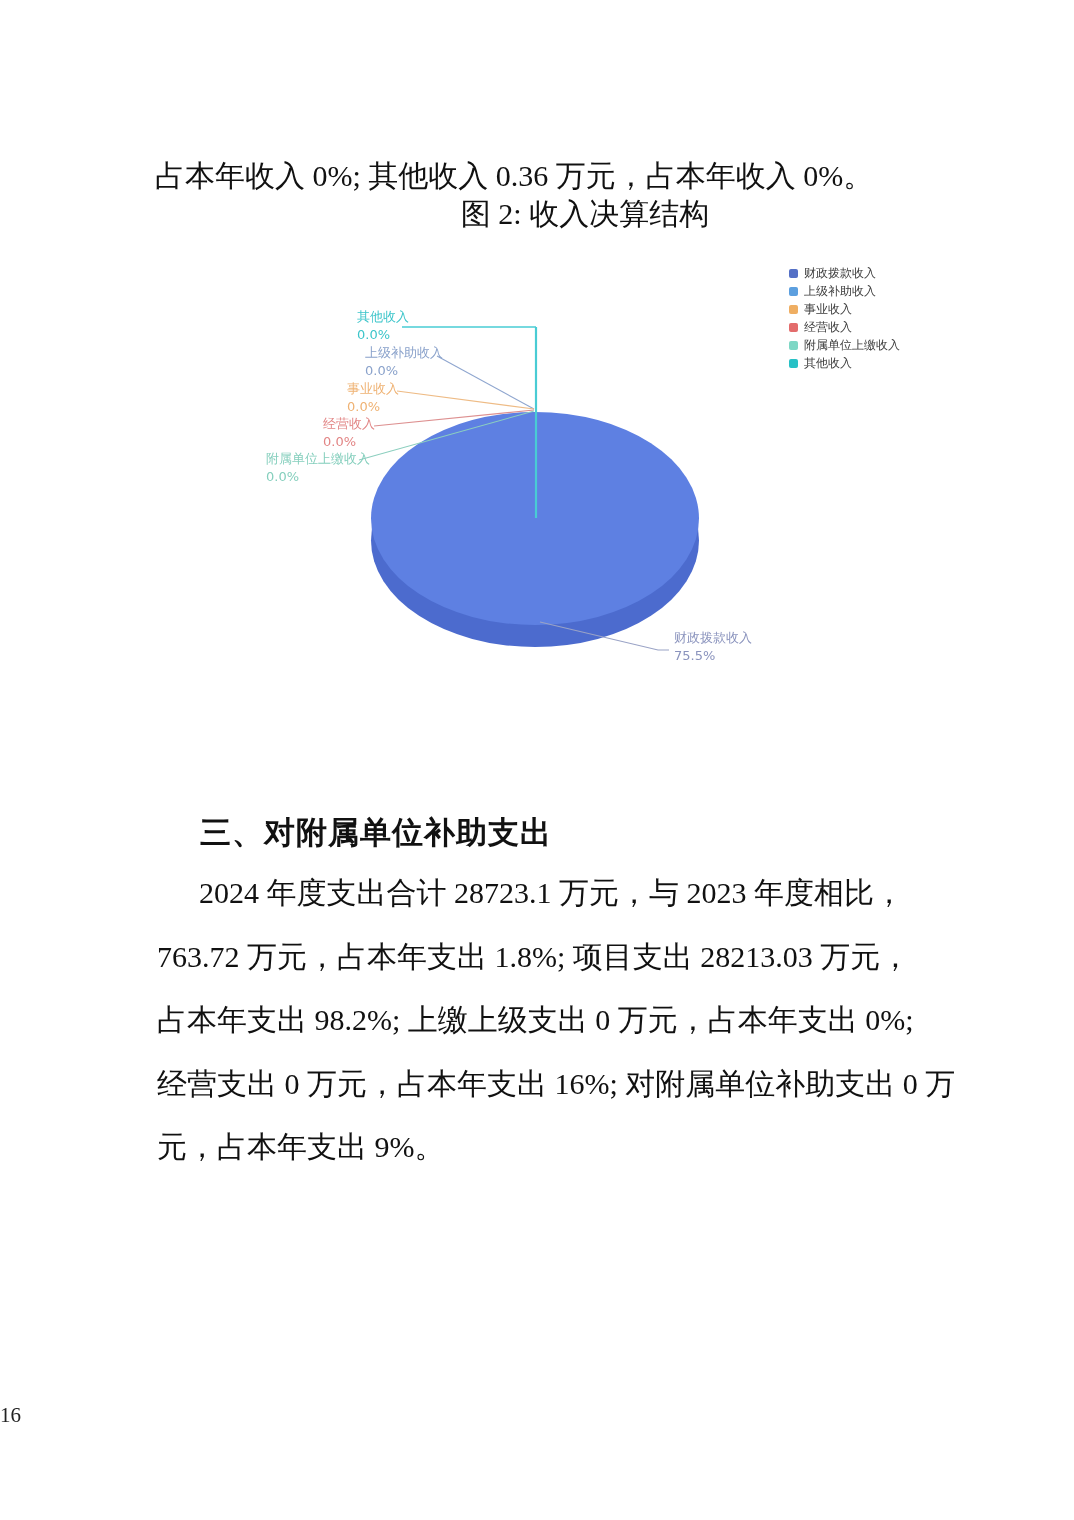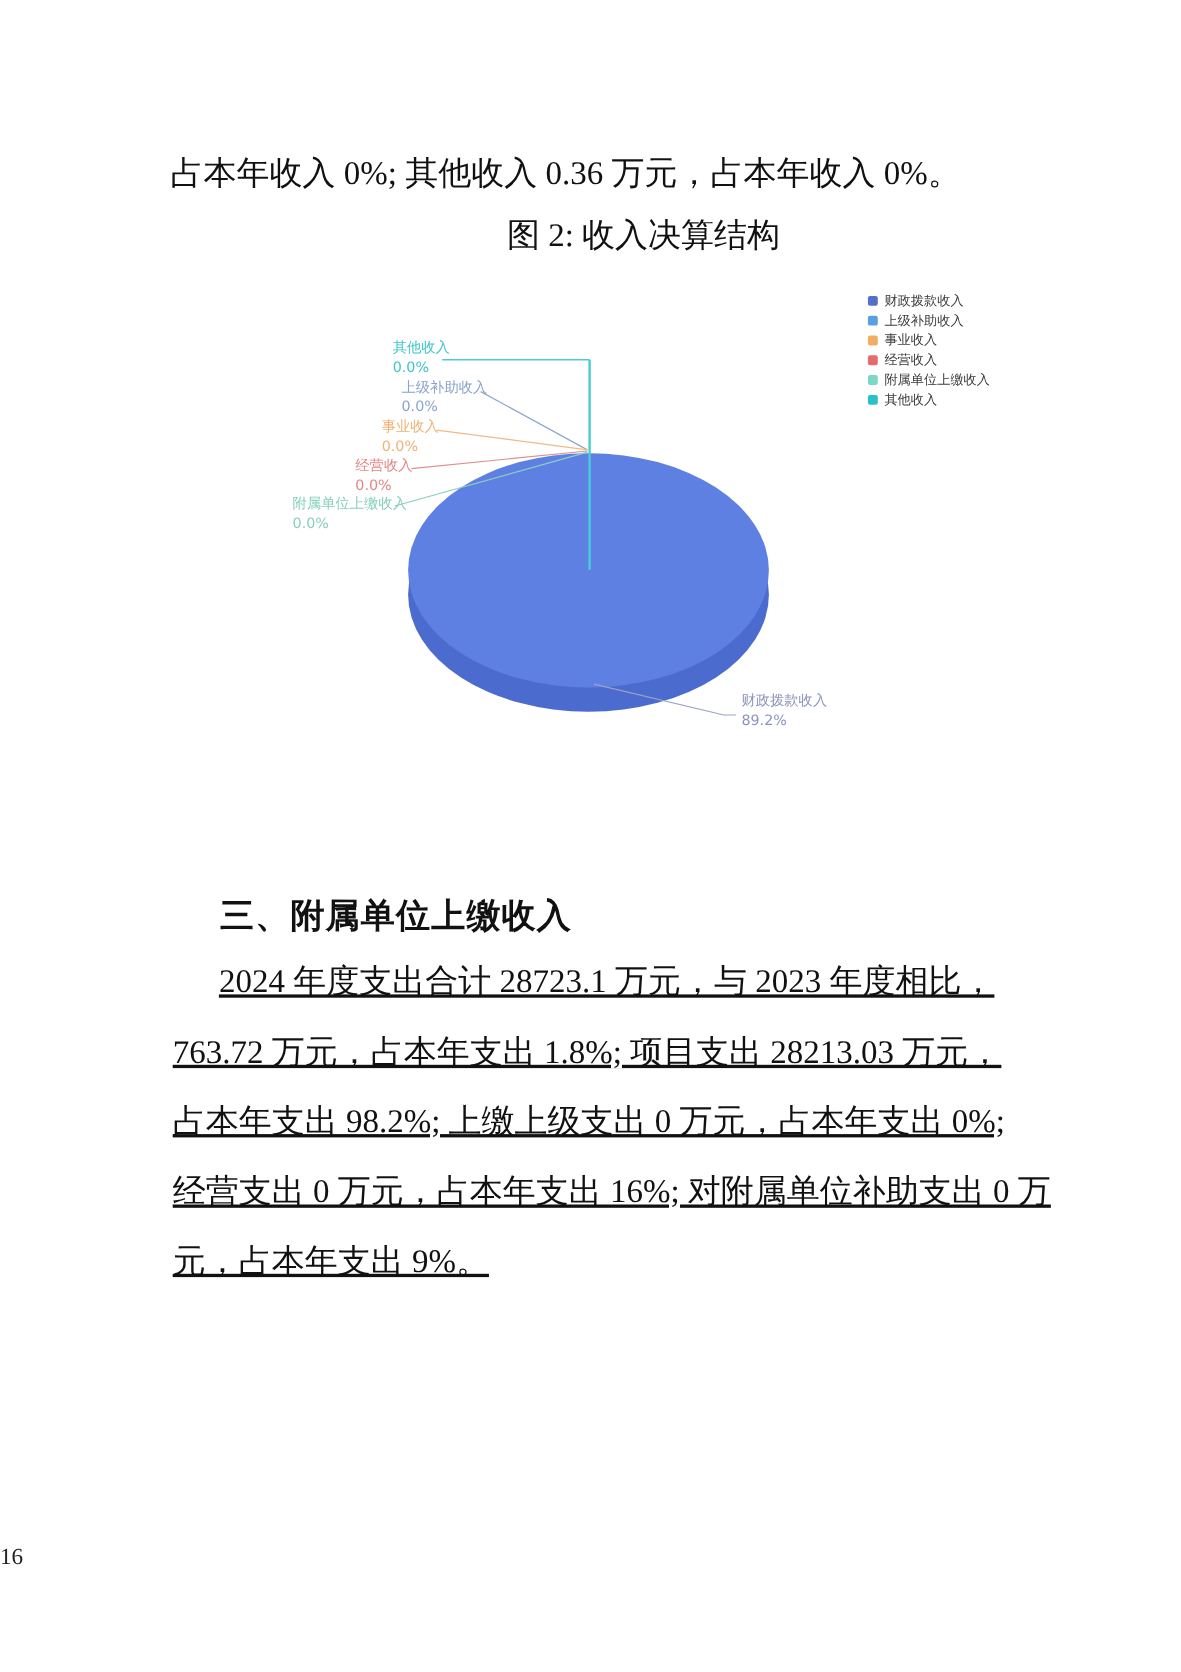--- a/index.html
+++ b/index.html
@@ -9,21 +9,21 @@
     height: 1520px;
     margin: 0 auto;
     background: #ffffff;
     overflow: hidden;
     font-family: "Liberation Serif", "DejaVu Serif", serif;
     color: #111111;
   }
   
   .intro-line {
     position: absolute;
-    left: 155px; top: 138px;
+    left: 155px; top: 156px;
     width: 770px;
     font-size: 30px;
     line-height: 40px;
     white-space: nowrap;
   }
   .fig-caption {
     position: absolute;
     left: 0; top: 194px;
     width: 100%;
     text-align: center;
@@ -41,21 +41,20 @@
   }
   .body-paragraph {
     position: absolute;
     left: 157px; top: 861px;
     width: 775px;
   }
   .body-paragraph .pline {
     font-size: 30px;
     line-height: 63.5px;
     white-space: nowrap;
-    text-decoration: underline;
   }
   .body-paragraph .pline.indent { padding-left: 42px; }
   .page-number {
     position: absolute;
     left: 0; top: 1403px;
     width: 100%;
     text-align: left;
     font-size: 21px;
     color: #222222;
   }
@@ -141,21 +140,21 @@
     <div class="callout" style="left: 323px; top: 415px; color: rgb(226, 133, 133);">
       <div>经营收入</div>
       <div>0.0%</div>
     </div>
     <div class="callout" style="left: 266px; top: 450px; color: rgb(133, 207, 189);">
       <div>附属单位上缴收入</div>
       <div>0.0%</div>
     </div>
     <div class="callout" style="left: 674px; top: 629px; color: rgb(138, 147, 189);">
       <div>财政拨款收入</div>
-      <div>89.2%</div>
+      <div>75.5%</div>
     </div>
 
     <div class="legend">
       <div class="legend-item">
         <span class="legend-swatch" style="background-color: rgb(84, 112, 198);"></span>
         <span>财政拨款收入</span>
       </div>
       <div class="legend-item">
         <span class="legend-swatch" style="background-color: rgb(92, 159, 223);"></span>
         <span>上级补助收入</span>
@@ -172,21 +171,21 @@
         <span class="legend-swatch" style="background-color: rgb(126, 215, 197);"></span>
         <span>附属单位上缴收入</span>
       </div>
       <div class="legend-item">
         <span class="legend-swatch" style="background-color: rgb(39, 193, 198);"></span>
         <span>其他收入</span>
       </div>
     </div>
   </div>
 
-  <div class="section-heading">三、附属单位上缴收入</div>
+  <div class="section-heading">三、对附属单位补助支出</div>
 
   <div class="body-paragraph">
     <div class="pline indent">2024 年度支出合计 28723.1 万元，与 2023 年度相比，</div>
     <div class="pline">763.72 万元，占本年支出 1.8%; 项目支出 28213.03 万元，</div>
     <div class="pline">占本年支出 98.2%; 上缴上级支出 0 万元，占本年支出 0%;</div>
     <div class="pline">经营支出 0 万元，占本年支出 16%; 对附属单位补助支出 0 万</div>
     <div class="pline">元，占本年支出 9%。</div>
   </div>
 
 

